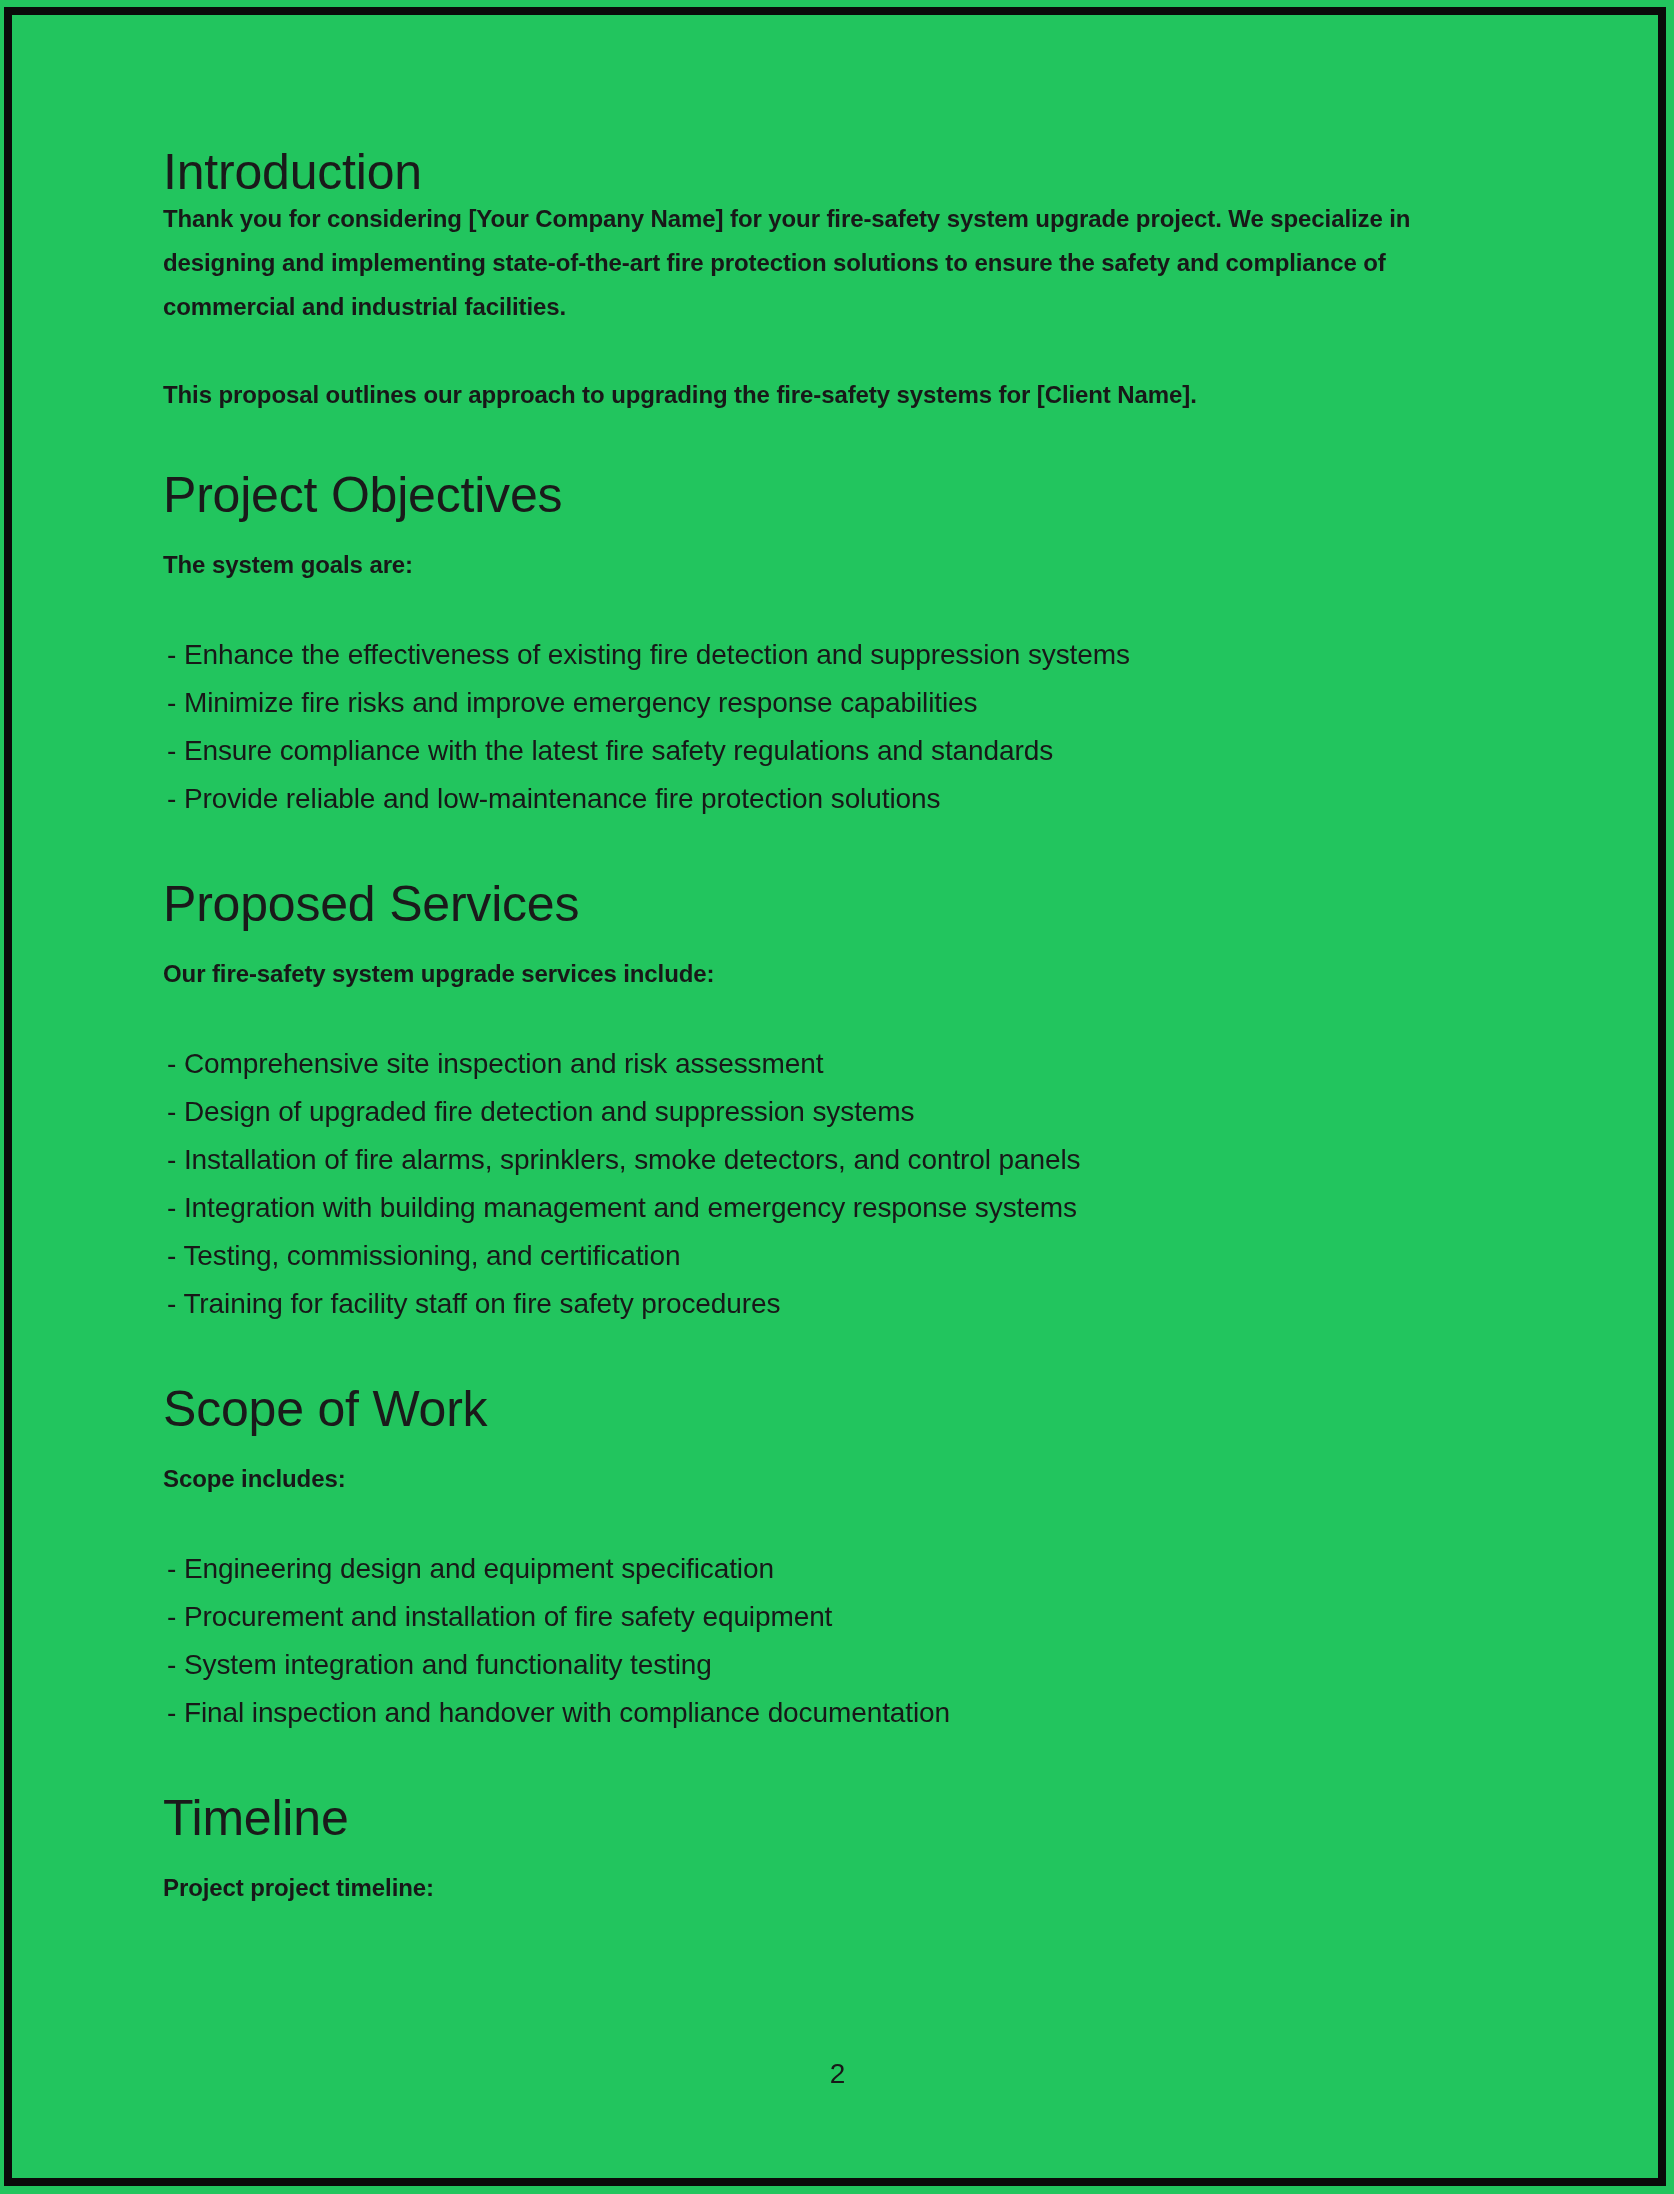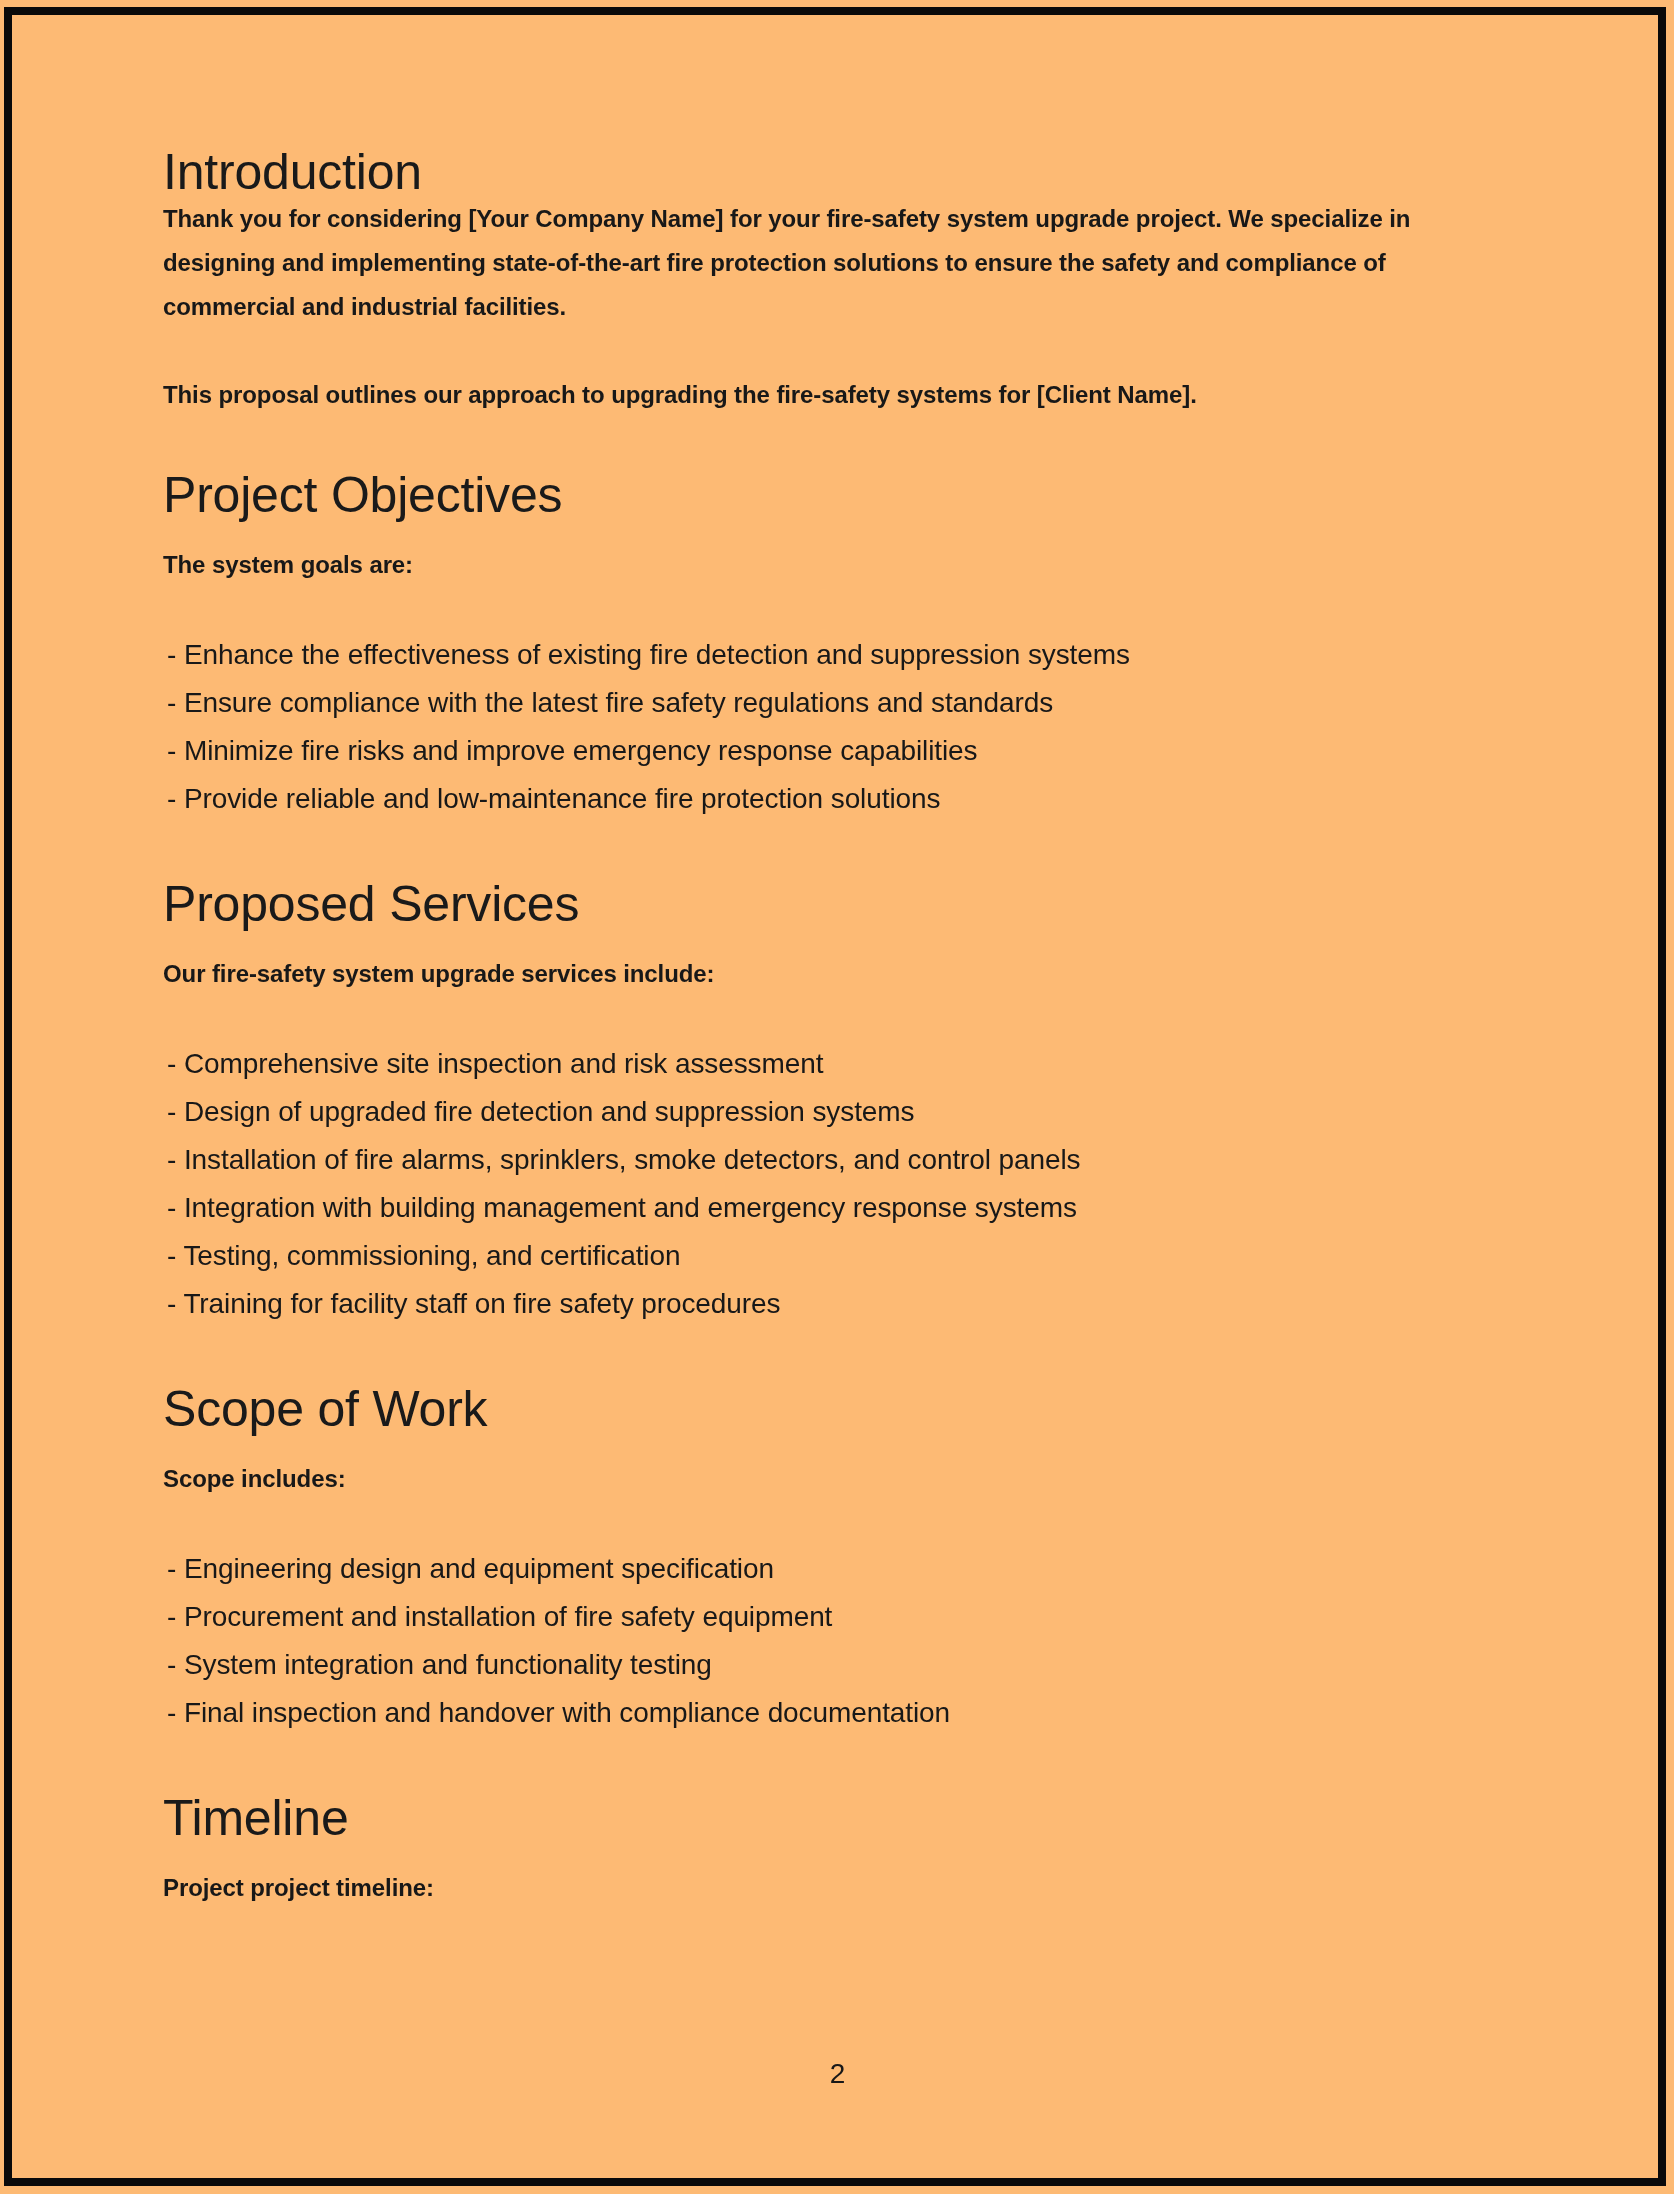--- a/index.html
+++ b/index.html
@@ -5,21 +5,21 @@
   html, body {
     margin: 0;
     padding: 0;
     background: #ffffff;
   }
 
   .page {
     position: relative;
     width: 1675px;
     height: 2195px;
-    background: #fdba74;
+    background: #22c55e;
     box-sizing: border-box;
     overflow: hidden;
     font-family: "Liberation Sans", sans-serif;
   }
 
   
   .page-frame {
     position: absolute;
     left: 3.5px;
     top: 7px;
@@ -115,22 +115,22 @@
     <h1 class="section-heading">Project Objectives</h1>
 
     <div class="gap-heading-to-para"></div>
 
     <p class="para">The system goals are:</p>
 
     <div class="gap-para-to-list"></div>
 
     <ul class="bullet-list">
       <li>- Enhance the effectiveness of existing fire detection and suppression systems</li>
+      <li>- Minimize fire risks and improve emergency response capabilities</li>
       <li>- Ensure compliance with the latest fire safety regulations and standards</li>
-      <li>- Minimize fire risks and improve emergency response capabilities</li>
       <li>- Provide reliable and low-maintenance fire protection solutions</li>
     </ul>
 
     <div class="gap-list-to-heading"></div>
 
     <h1 class="section-heading">Proposed Services</h1>
 
     <div class="gap-heading-to-para"></div>
 
     <p class="para">Our fire-safety system upgrade services include:</p>

